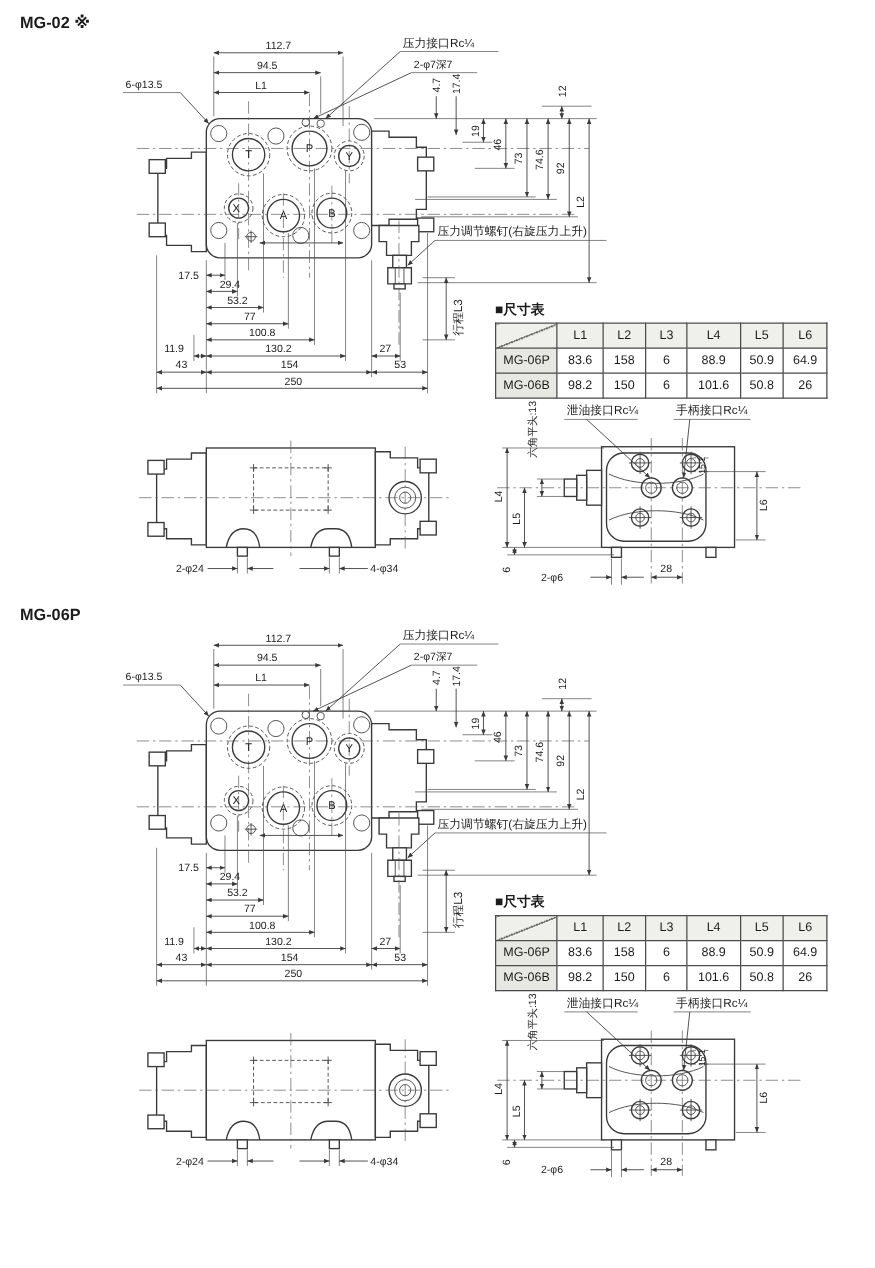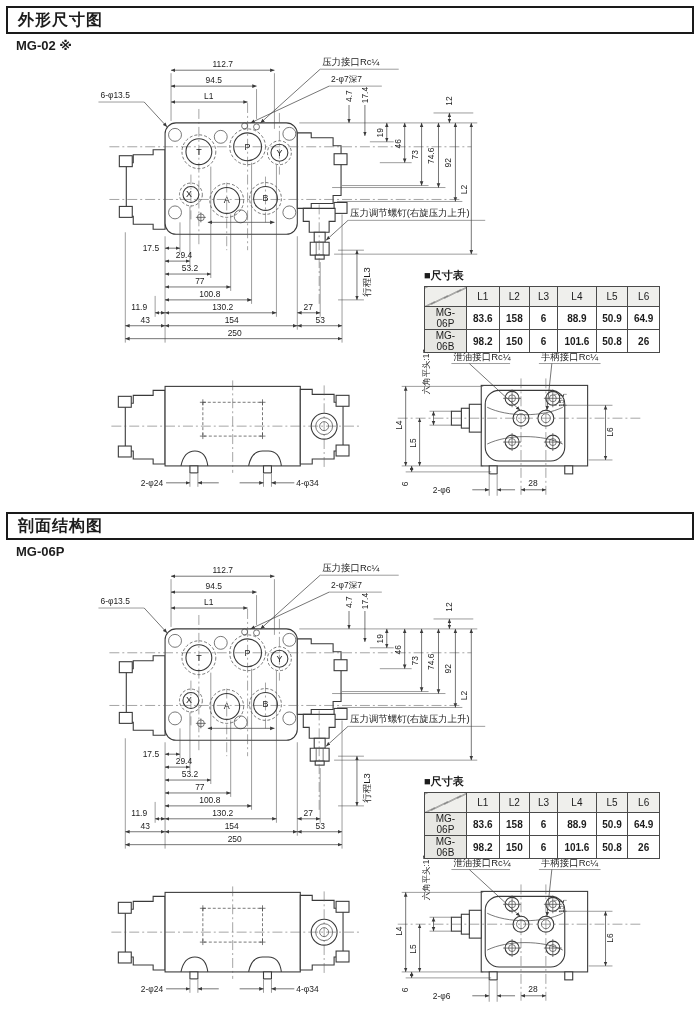--- a/index.html
+++ b/index.html
@@ -18,39 +18,36 @@
   svg .t{fill:none;stroke:#4a4a4a;stroke-width:0.75;}
   svg .dsh{stroke-dasharray:3,2;}
   svg .cl{fill:none;stroke:#5a5a5a;stroke-width:0.55;stroke-dasharray:10,3,2,3;}
   svg .dim{fill:none;stroke:#3a3a3a;stroke-width:0.7;}
   svg .ext{fill:none;stroke:#4a4a4a;stroke-width:0.55;}
   svg text{font-family:"Liberation Sans","DejaVu Sans",sans-serif;fill:#1c1c1c;}
   svg .d{font-size:8.5px;}
   svg .cn{font-size:9.5px;}
   svg .pt{font-size:9px;}
   svg .sm{font-size:7px;}
-  .tblwrap{position:absolute;left:420px;top:214px;width:236px;}
+  .tblwrap{position:absolute;left:392px;top:214px;width:266px;}
   .tbl-title{font-size:11px;font-weight:bold;margin-bottom:3px;}
   table.dimtbl{border-collapse:collapse;}
   table.dimtbl th,table.dimtbl td{border:1px solid #4a4a4a;font-size:10px;
       font-weight:normal;text-align:center;height:19px;padding:0 2px;background:#fff;}
   table.dimtbl th.hd{background:#efefec;}
   table.dimtbl th.rowh{background:#e7e7e3;width:50px;}
   table.dimtbl th.corner{background:linear-gradient(to bottom right,#efefec 48.5%,#666 48.5%,#666 51.5%,#efefec 51.5%);width:50px;}
-  table.dimtbl td{width:32px;font-weight:bold;}
+  table.dimtbl td{width:32px;}
   table.dimtbl td.w1{width:34px;} table.dimtbl td.w4{width:40px;}
 </style>
 </head>
 <body>
 
 <div class="page">
   <section class="sec">
-    <div class="hdr">
-      <span>外形尺寸图</span>
-    </div>
     <div class="model">MG-02 ※</div>
     <div class="host">
 <div class="drawing">
 <svg class="dwg" viewBox="0 0 696 452" width="692" height="452">
 <defs>
 <marker id="arw" viewBox="0 0 8 8" refX="7.6" refY="4" markerWidth="6.5" markerHeight="6.5" orient="auto-start-reverse">
 <path d="M0,0.8 L7.8,4 L0,7.2 z" fill="#3a3a3a"></path>
 </marker>
 </defs>
 
@@ -333,23 +330,20 @@
       <td>26</td>
     </tr>
   </tbody>
             </table>
 </div>
 </div>
 </div>
   </section>
 
   <section class="sec">
-    <div class="hdr">
-      <span>剖面结构图</span>
-    </div>
     <div class="model">MG-06P</div>
     <div class="host">
 <div class="drawing">
 <svg class="dwg" viewBox="0 0 696 452" width="692" height="452">
 <defs>
 <marker id="arw" viewBox="0 0 8 8" refX="7.6" refY="4" markerWidth="6.5" markerHeight="6.5" orient="auto-start-reverse">
 <path d="M0,0.8 L7.8,4 L0,7.2 z" fill="#3a3a3a"></path>
 </marker>
 </defs>
 

